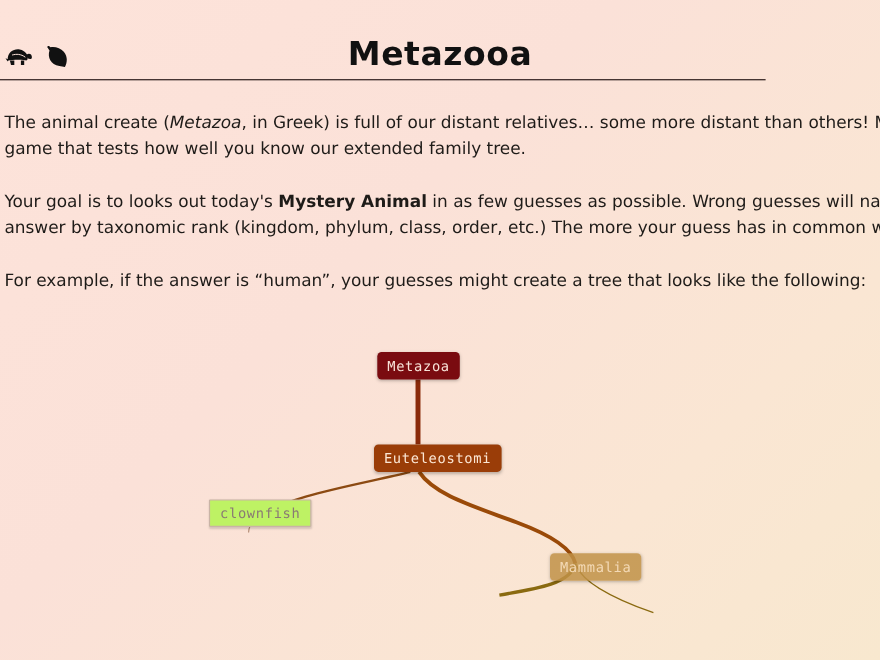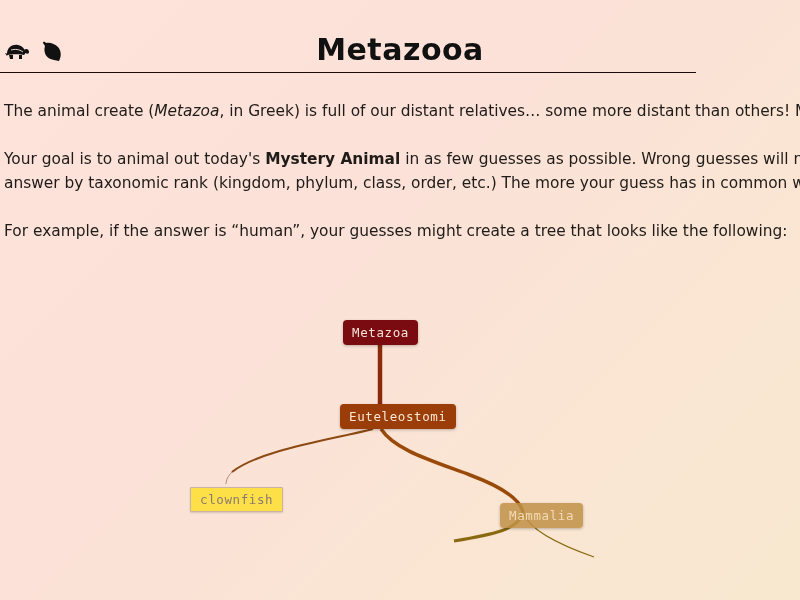--- a/index.html
+++ b/index.html
@@ -97,22 +97,22 @@
     }
     .node-euteleostomi {
       left: 322px;
       top: 104px;
       background: #9a3d08;
       color: #fbe6d4;
       margin-left: 18px;
     }
     .node-clownfish {
       left: 190px;
-      top: 187px;
-      background: #fde047;
+      top: 154px;
+      background: #bef264;
       color: #8a7a74;
       border: 1px solid #c9b3a6;
       border-radius: 1px;
       height: 25px;
       line-height: 23px;
       box-shadow: 0 1px 2px rgba(0,0,0,0.15);
     }
     .node-mammalia {
       left: 500px;
       top: 203px;
@@ -140,23 +140,24 @@
         <path d="M6 3 C4 1 3 2 3 3 L5 6 C3 12 6 19 14 20 L19 21 C21 17 22 12 18 7 C15 4 10 2 6 3 Z" fill="#111"></path>
       </svg>
     </span>
   </div>
   <div class="title">Metazooa</div>
 </div>
 
 <div class="content">
   <p>
     <span>The animal create (</span><em>Metazoa</em><span>, in Greek) is full of our distant relatives… some more distant than others! Meta</span><br>
+    <span>game that tests how well you know our extended family tree.</span>
   </p>
   <p>
-    <span>Your goal is to animal out today's </span><strong>Mystery Animal</strong><span> in as few guesses as possible. Wrong guesses will narrow do</span><br>
+    <span>Your goal is to looks out today's </span><strong>Mystery Animal</strong><span> in as few guesses as possible. Wrong guesses will narrow do</span><br>
     <span>answer by taxonomic rank (kingdom, phylum, class, order, etc.) The more your guess has in common with the</span><br>
   </p>
   <p>For example, if the answer is “human”, your guesses might create a tree that looks like the following:</p>
 </div>
 
 <div class="tree">
   <svg width="800" height="300" viewBox="0 0 800 300">
 
     <path d="M380 45 L380 104" stroke="#8a2a0a" stroke-width="4.5" fill="none"></path>
 

